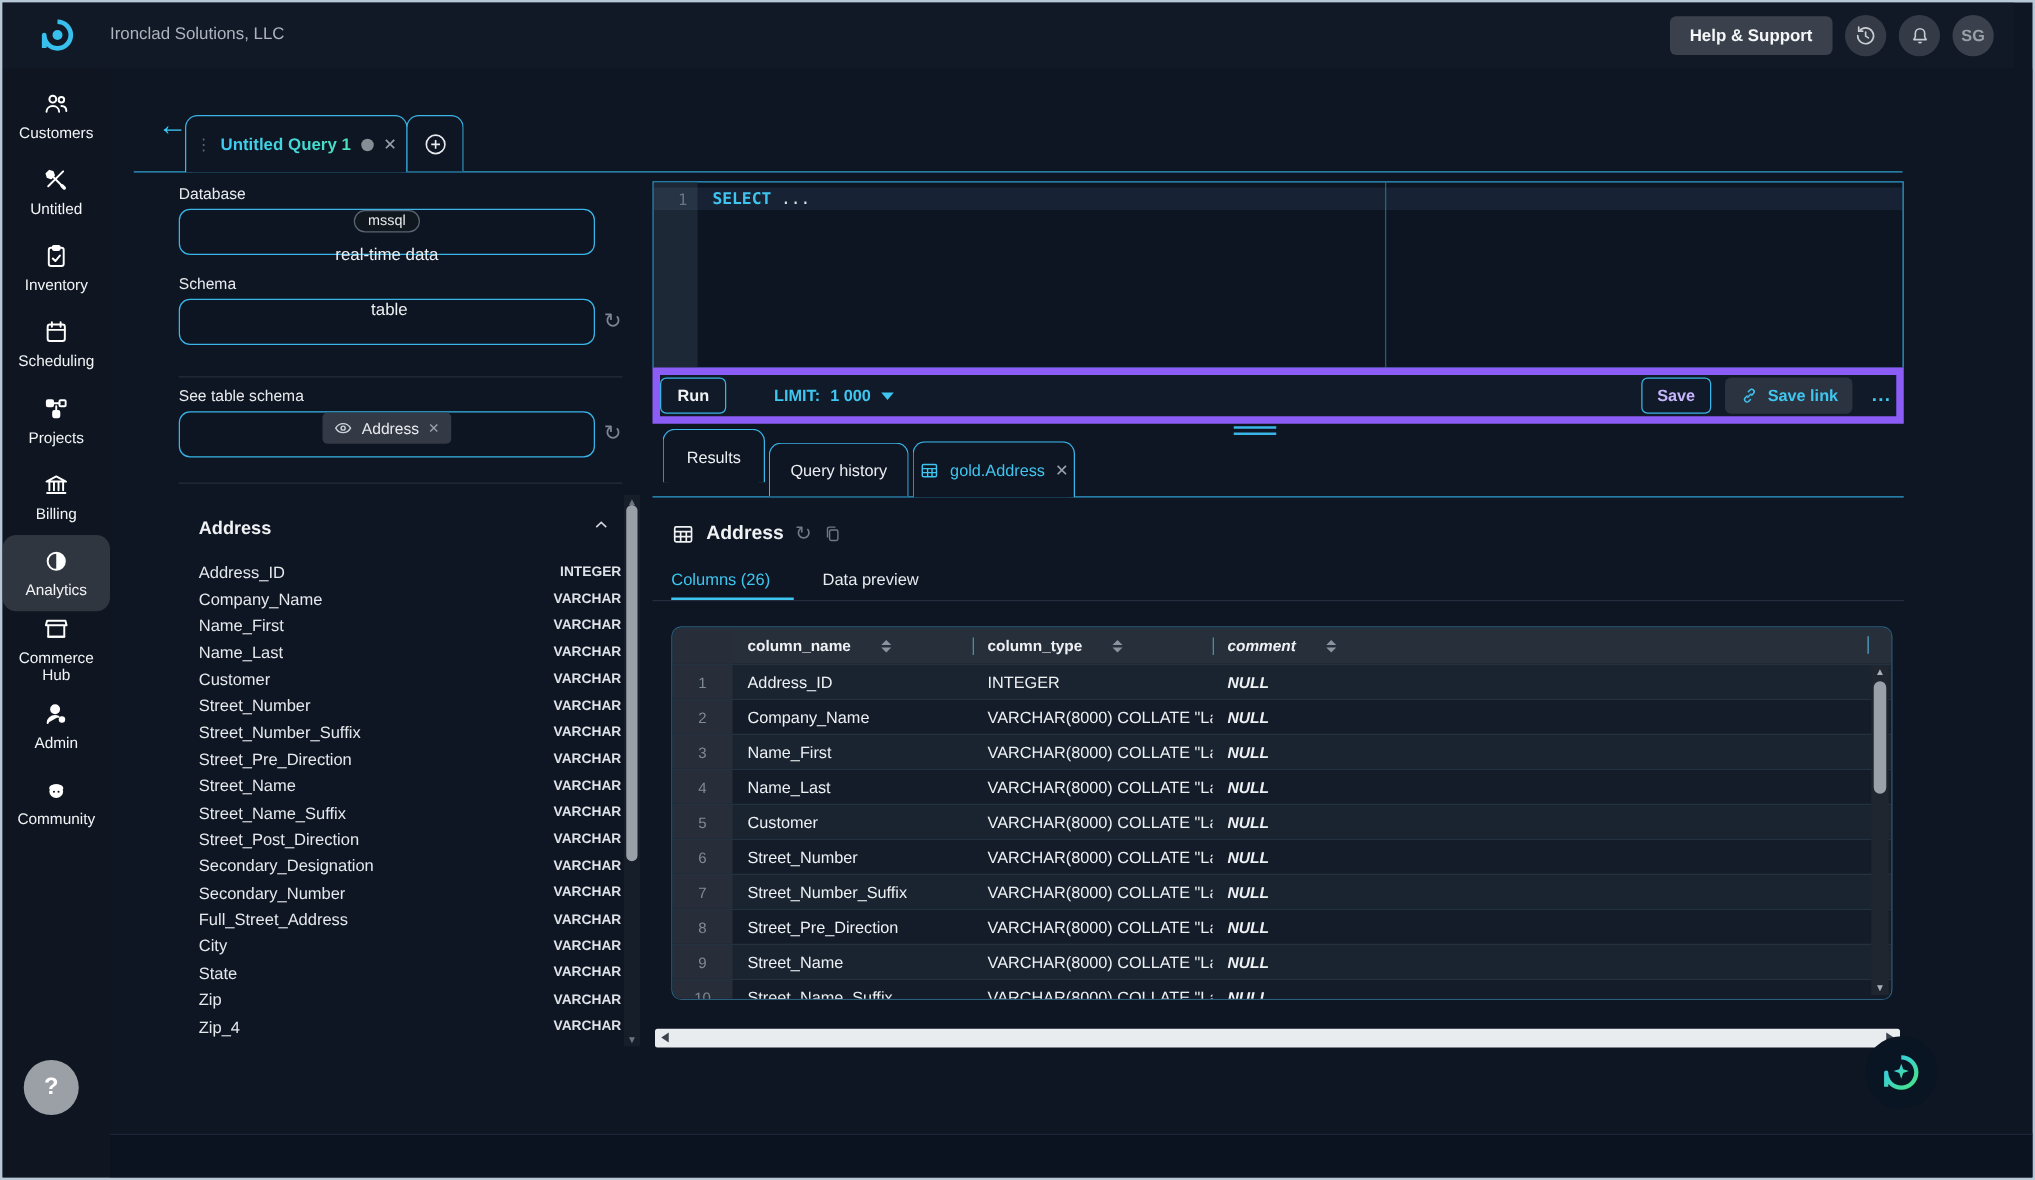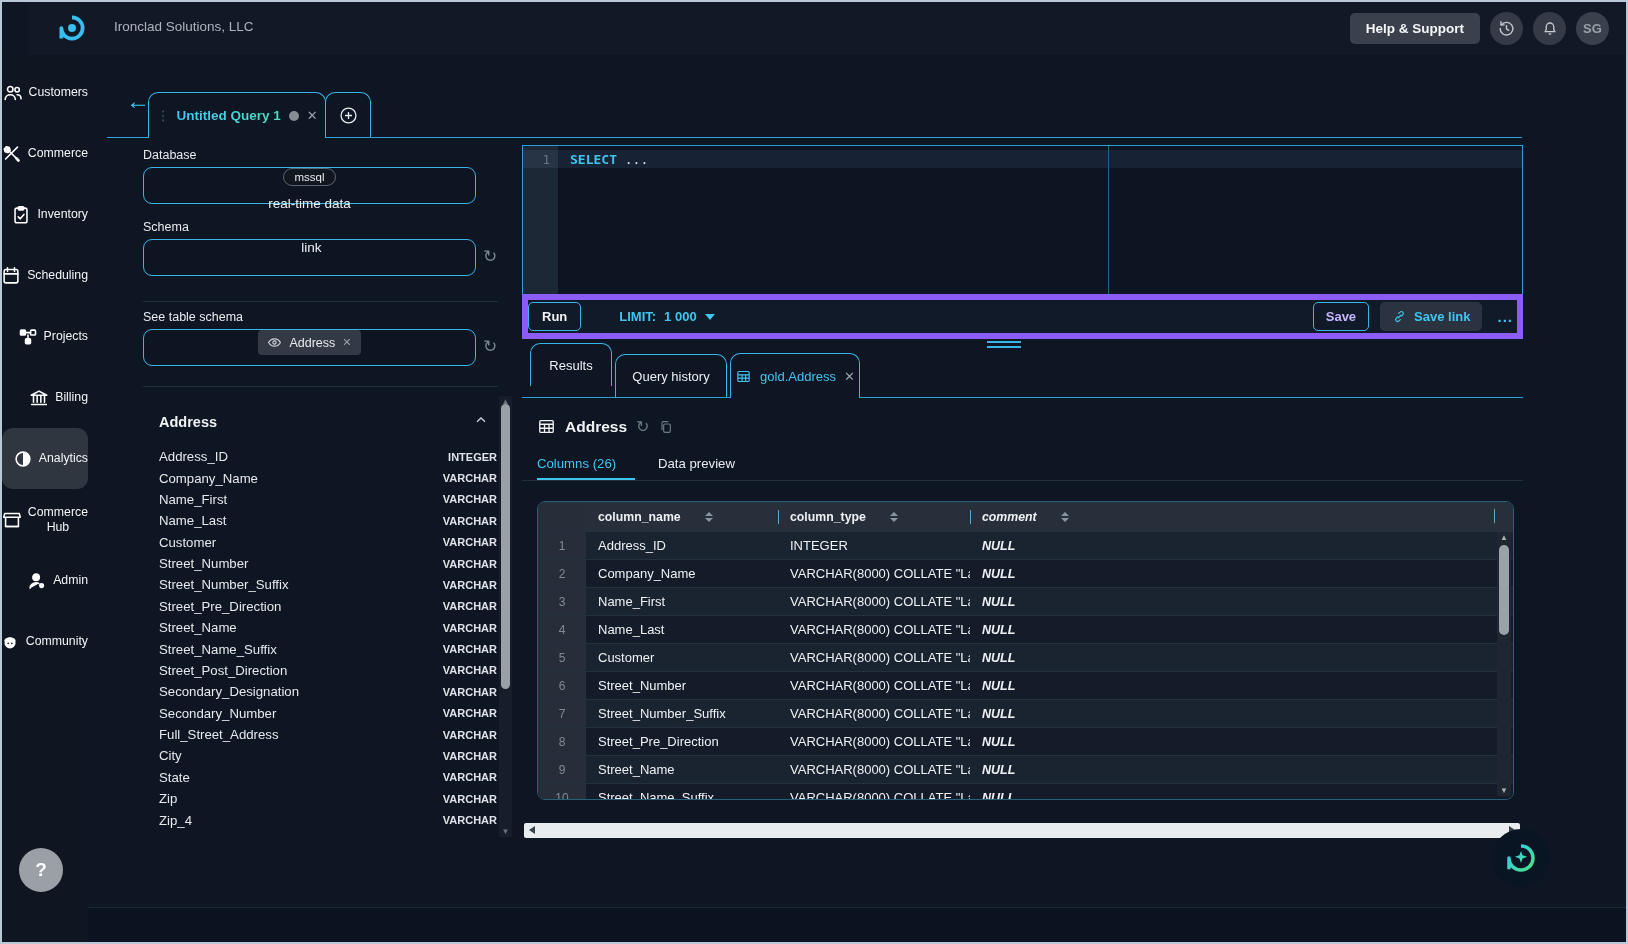--- a/index.html
+++ b/index.html
@@ -3,30 +3,30 @@
 <meta charset="utf-8">
 <style>
   html,body{margin:0;padding:0;background:#8fa3b5;}
   #app{
     position:relative;width:1624px;height:940px;margin:0 auto;
     background:#0e1523;border:2px solid #b9c8d6;
     font-family:"Liberation Sans",sans-serif;overflow:hidden;
     color:#e8ebef;
   }
   
-  #topbar{position:absolute;left:0;top:0;right:1px;height:53px;background:#121926;display:flex;align-items:center;margin-left:26px;}
+  #topbar{position:absolute;left:0;top:0;right:15px;height:53px;background:#121926;display:flex;align-items:center;}
   #logo{position:absolute;left:29px;top:11px;width:30px;height:30px;}
   #company{position:absolute;left:86px;top:17px;font-size:13.5px;color:#aeb4bd;}
   #topbar-right{position:absolute;right:16px;top:10px;display:flex;align-items:center;gap:10px;}
   #help-support{height:31px;padding:0 16px;background:#3a414d;border:none;border-radius:5px;color:#f4f6f8;font-weight:bold;font-size:13.5px;font-family:inherit;}
   .tb-circle{width:33px;height:33px;border-radius:50%;background:#343b46;display:flex;align-items:center;justify-content:center;color:#c9ccd1;}
   #avatar{background:#3a414d;color:#9aa0a8;font-size:13px;font-weight:bold;}
   
   #sidebar{position:absolute;left:0;top:53px;width:86px;bottom:0;background:#0f1621;padding-top:7px;box-sizing:border-box;}
-  .side-item{display:flex;flex-direction:row;align-items:center;justify-content:flex-end;gap:5px;min-height:61px;color:#fff;cursor:pointer;text-align:center;}
+  .side-item{display:flex;flex-direction:column;align-items:center;justify-content:center;gap:5px;min-height:61px;color:#fff;cursor:pointer;text-align:center;}
   .side-item .lbl{font-size:12.3px;line-height:1.15;color:#f2f4f6;}
   .side-item.active{background:#30363f;border-radius:11px;}
   .side-item svg{display:block;}
   #help-bubble{position:absolute;left:17px;bottom:50px;width:44px;height:44px;border-radius:50%;background:#9ba0a7;border:none;color:#fff;font-size:19px;font-weight:bold;font-family:inherit;}
   
   #main{position:absolute;left:86px;top:53px;right:0;bottom:0;background:#0e1523;}
   #main-bottom-strip{position:absolute;left:0;right:0;bottom:0;height:34px;background:#0b1220;border-top:1px solid #1c2838;}
   #back-arrow{position:absolute;left:38px;top:34px;color:#3ec9f5;font-size:24px;line-height:1;cursor:pointer;}
   
   #tabline{position:absolute;left:19px;top:82px;width:1415px;height:1px;background:#2e9fd0;}
@@ -176,21 +176,21 @@
       </div>
       <div class="side-item">
         <span>
           <svg viewBox="0 0 24 24" width="22" height="22" fill="none" stroke="#fff" stroke-width="1.7" stroke-linecap="round" stroke-linejoin="round">
             <path d="M6 4l3 1 1 3-2.5 2.5L4.5 9.5 3.5 6.5z" fill="#fff"></path>
             <path d="M8.5 8.5 19 19"></path>
             <path d="M18 4.5 5 17.5"></path>
             <path d="M17 17l2 2" stroke-width="3"></path>
           </svg>
         </span>
-        <span class="lbl">Commerce</span>
+        <span class="lbl">Untitled</span>
       </div>
       <div class="side-item">
         <span>
           <svg viewBox="0 0 24 24" width="22" height="22" fill="none" stroke="#fff" stroke-width="1.7" stroke-linecap="round" stroke-linejoin="round">
             <rect x="5.5" y="4.5" width="13" height="16" rx="2"></rect>
             <rect x="9" y="3" width="6" height="3.5" rx="1" fill="#fff"></rect>
             <path d="M9 14l2.2 2.2 4-4.8"></path>
           </svg>
         </span>
         <span class="lbl">Inventory</span>
@@ -286,21 +286,21 @@
     </div>
 
     <span class="fld-label" id="db-label">Database</span>
     <div class="fld-input" id="db-input">
       <span id="db-engine">mssql</span>
       <span id="db-name">real-time data</span>
     </div>
 
     <span class="fld-label" id="schema-label">Schema</span>
     <div class="fld-input" id="schema-input">
-      <span id="schema-value">link</span>
+      <span id="schema-value">table</span>
     </div>
     <span class="refresh-icon" id="schema-refresh">↻</span>
 
     <div class="hdivider" id="div1"></div>
 
     <span class="fld-label" id="see-table-label">See table schema</span>
     <div class="fld-input" id="chip-input">
       <span id="table-chip">
         <svg viewBox="0 0 24 24" width="15" height="15" fill="none" stroke="#cfd3d8" stroke-width="1.8">
             <path d="M2.5 12s3.4-5.8 9.5-5.8S21.5 12 21.5 12s-3.4 5.8-9.5 5.8S2.5 12 2.5 12z"></path>

